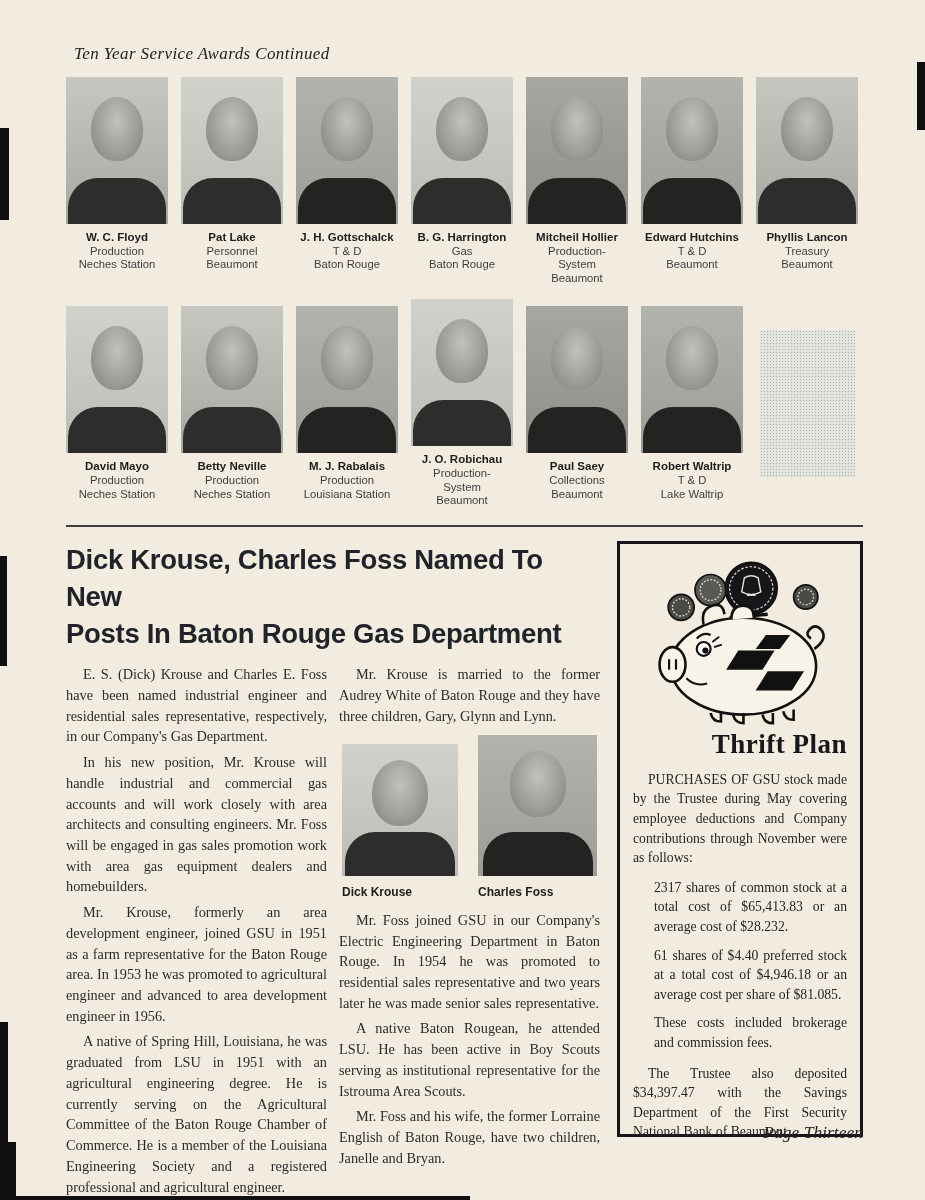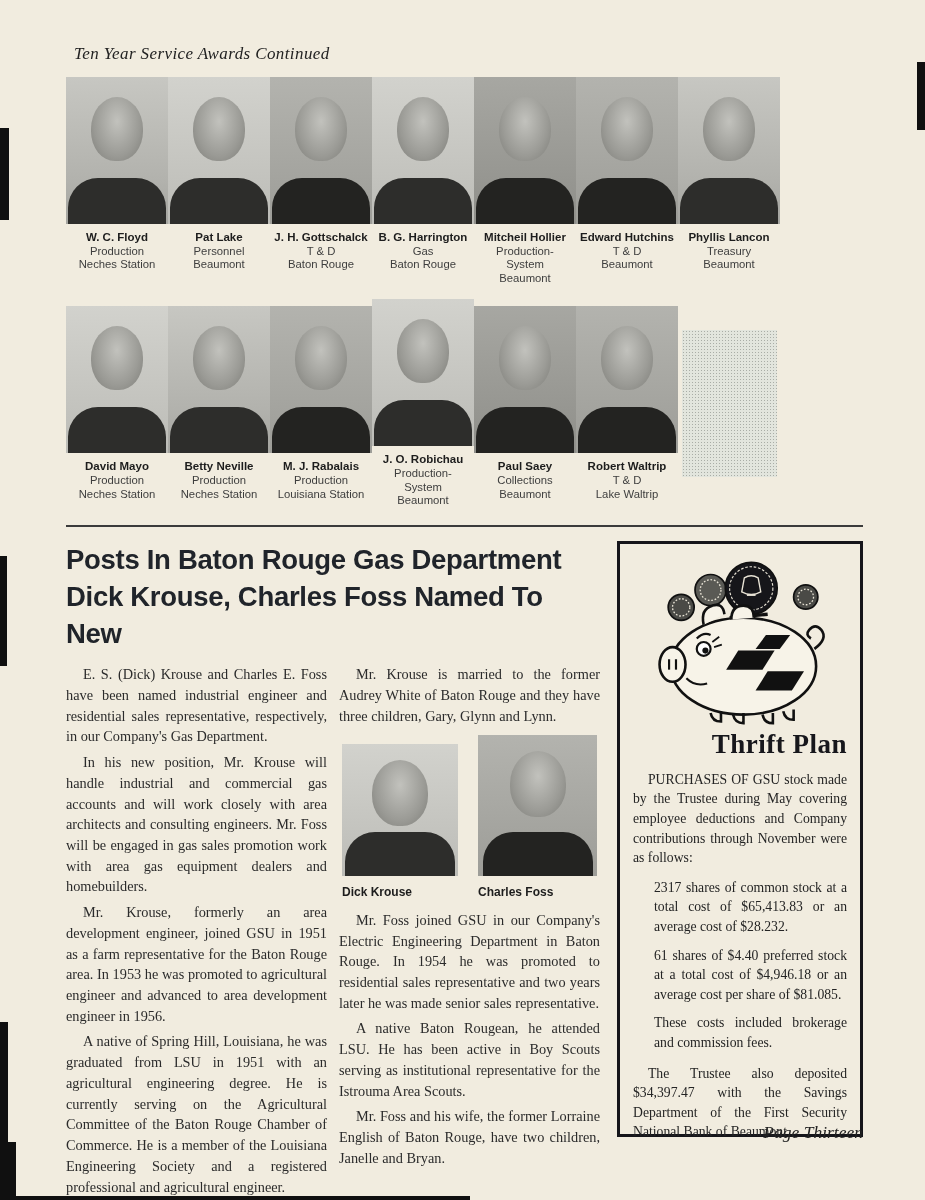--- a/index.html
+++ b/index.html
@@ -12,21 +12,21 @@
   .art{position:absolute;background:#101010;}
   .art.a1{left:0;top:128px;width:9px;height:92px;}
   .art.a2{left:0;top:556px;width:7px;height:110px;}
   .art.a3{left:0;top:1022px;width:8px;height:178px;}
   .art.a4{right:0;top:62px;width:8px;height:68px;}
   .art.a5{left:0;bottom:0;width:16px;height:58px;}
   .art.a6{left:0;bottom:0;width:470px;height:4px;}
 
   .kicker{font-style:italic;font-size:17px;letter-spacing:.4px;color:#222;margin:0 0 13px 8px;}
 
-  .grid{display:flex;}
+  .grid{display:flex;gap:13px;}
   .grid.row2{margin-top:14px;align-items:center;}
   .card{width:102px;flex:0 0 102px;}
   .photo{
     position:relative;width:102px;height:147px;overflow:hidden;
     background:linear-gradient(180deg,#c7c7c2 0%,#b2b2ad 70%,#a5a5a0 100%);
   }
   .photo::before{ 
     content:"";position:absolute;top:20px;left:50%;transform:translateX(-50%);
     width:52px;height:64px;border-radius:50% 50% 46% 46%;
     background:radial-gradient(ellipse at 50% 38%,#c2c2bd 0%,#9a9a95 62%,#7c7c77 100%);
@@ -188,22 +188,22 @@
     <div class="card">
       <div class="halftone"></div>
     </div>
   </div>
 
   <hr class="rule">
 
   <div class="content">
     <div class="main">
       <div class="headline">
+        <div>Dick Krouse, Charles Foss Named To New</div>
         <div>Posts In Baton Rouge Gas Department</div>
-        <div>Dick Krouse, Charles Foss Named To New</div>
       </div>
       <div class="cols">
         <div class="col">
           <p>E. S. (Dick) Krouse and Charles E. Foss have been named industrial engineer and residential sales representative, respectively, in our Company's Gas Department.</p>
           <p>In his new position, Mr. Krouse will handle industrial and commercial gas accounts and will work closely with area architects and consulting engineers. Mr. Foss will be engaged in gas sales promotion work with area gas equipment dealers and homebuilders.</p>
           <p>Mr. Krouse, formerly an area development engineer, joined GSU in 1951 as a farm representative for the Baton Rouge area. In 1953 he was promoted to agricultural engineer and advanced to area development engineer in 1956.</p>
           <p>A native of Spring Hill, Louisiana, he was graduated from LSU in 1951 with an agricultural engineering degree. He is currently serving on the Agricultural Committee of the Baton Rouge Chamber of Commerce. He is a member of the Louisiana Engineering Society and a registered professional and agricultural engineer.</p>
         </div>
         <div class="col">
           <p>Mr. Krouse is married to the former Audrey White of Baton Rouge and they have three children, Gary, Glynn and Lynn.</p>

